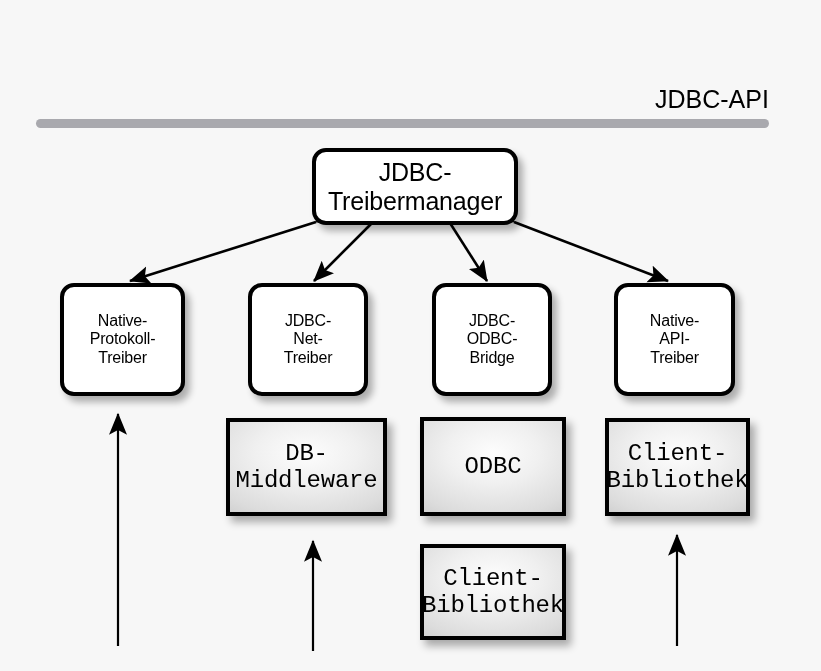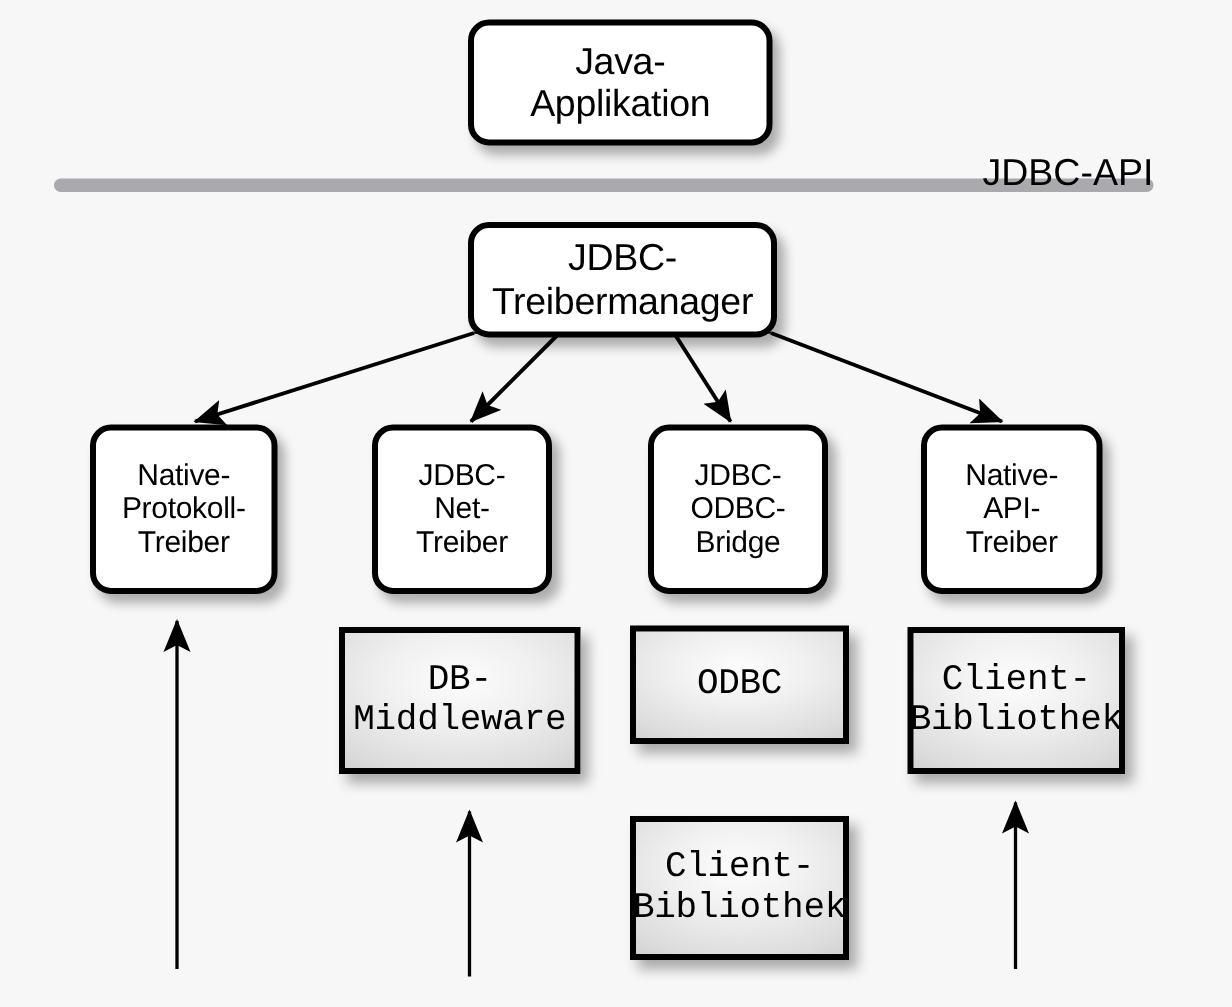--- a/index.html
+++ b/index.html
@@ -33,21 +33,21 @@
     justify-content: center;
     text-align: center;
     color: #000;
     line-height: 1.13;
     font-size: 25px;
     letter-spacing: -0.2px;
     box-shadow: 5px 6px 7px rgba(0,0,0,0.30);
     z-index: 5;
     white-space: pre-line;
   }
-  .rbox.small { font-size: 20px; }
+  .rbox.small { font-size: 16px; }
 
   
   .gbox {
     position: absolute;
     box-sizing: border-box;
     border: 4px solid #000000;
     border-radius: 0;
     background:
       radial-gradient(ellipse 120% 120% at 50% 35%,
         #fdfdfd 0%, #f0f0f0 28%, #dcdcdc 58%, #c4c4c4 82%, #b4b4b4 100%);
@@ -93,27 +93,23 @@
     height: 671px;
     z-index: 4;
     pointer-events: none;
   }
 </style>
 </head>
 <body>
 
 <div id="canvas">
 
-  <div class="rbox" style="left:312px; top:13px; width:203px; height:84px;">
-    <span>Java-
-Applikation</span>
-  </div>
 
   <div class="apibar"></div>
-  <div class="plain-label" style="left:655px; top:85px;margin-top:16px;">JDBC-API</div>
+  <div class="plain-label" style="left:655px; top:85px;">JDBC-API</div>
 
   <div class="rbox" style="left:312px; top:148px; width:206px; height:77px;">
     <span>JDBC-
 Treibermanager</span>
   </div>
 
   <div class="rbox small" style="left:60px; top:283px; width:125px; height:113px;">
     <span>Native-
 Protokoll-
 Treiber</span>
@@ -135,21 +131,21 @@
     <span>Native-
 API-
 Treiber</span>
   </div>
 
   <div class="gbox" style="left:226px; top:418px; width:161px; height:98px;">
     <span>DB-
 Middleware</span>
   </div>
 
-  <div class="gbox" style="left:420px; top:417px; width:146px; height:79px;">
+  <div class="gbox" style="left:420px; top:417px; width:146px; height:99px;">
     <span>ODBC</span>
   </div>
 
   <div class="gbox" style="left:605px; top:418px; width:145px; height:98px;">
     <span>Client-
 Bibliothek</span>
   </div>
 
   <div class="gbox" style="left:420px; top:544px; width:146px; height:96px;">
     <span>Client-

